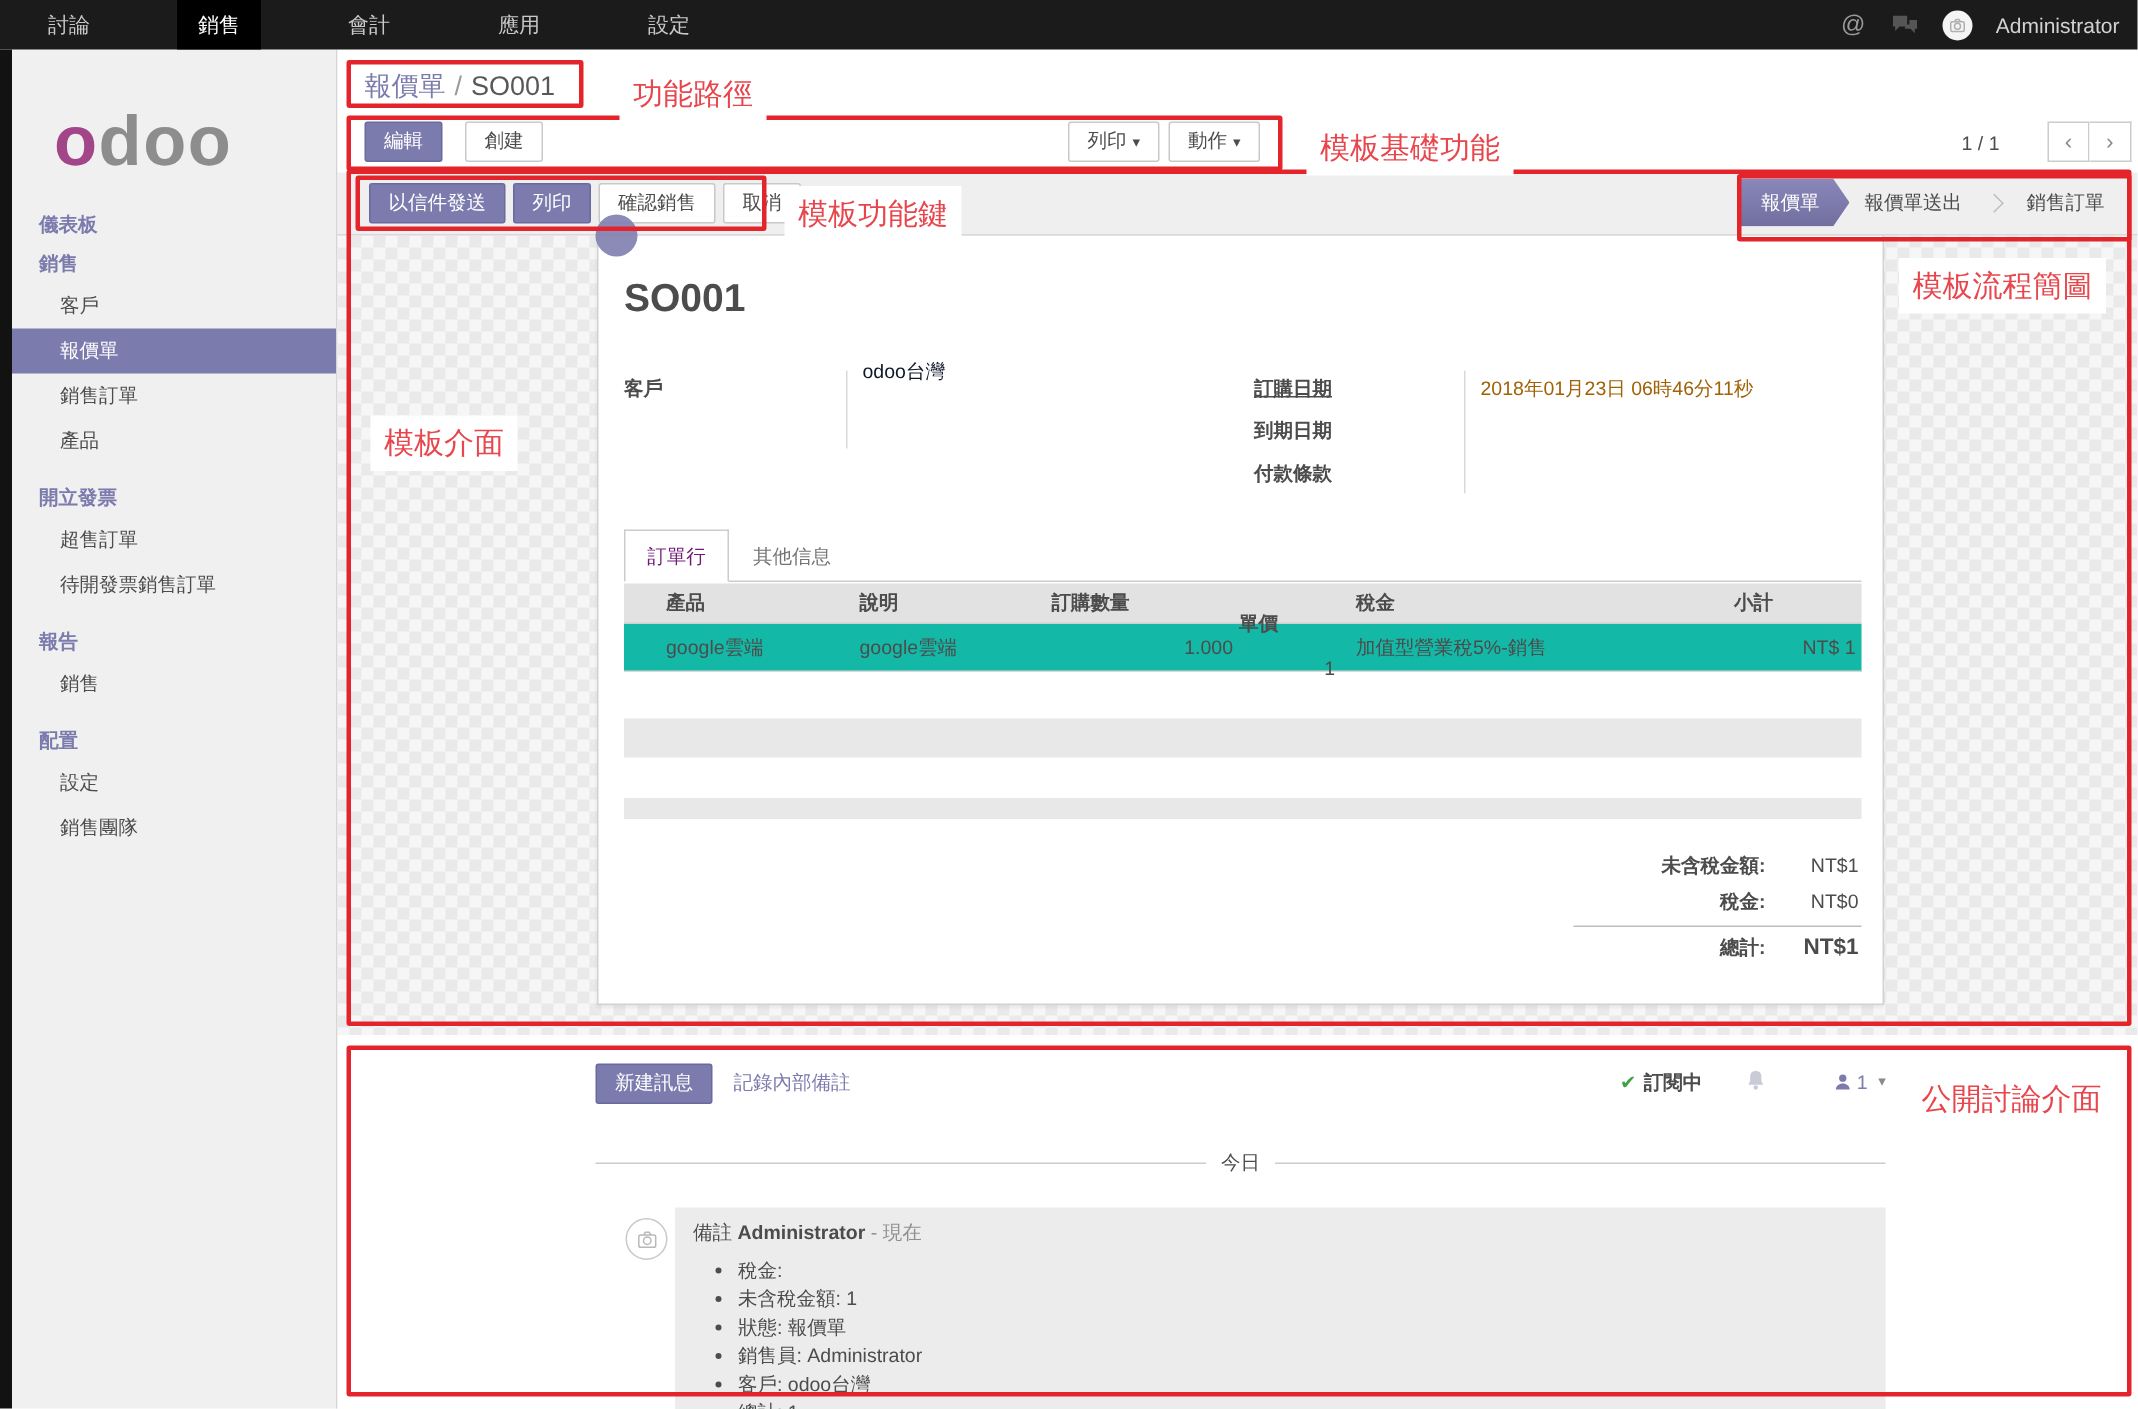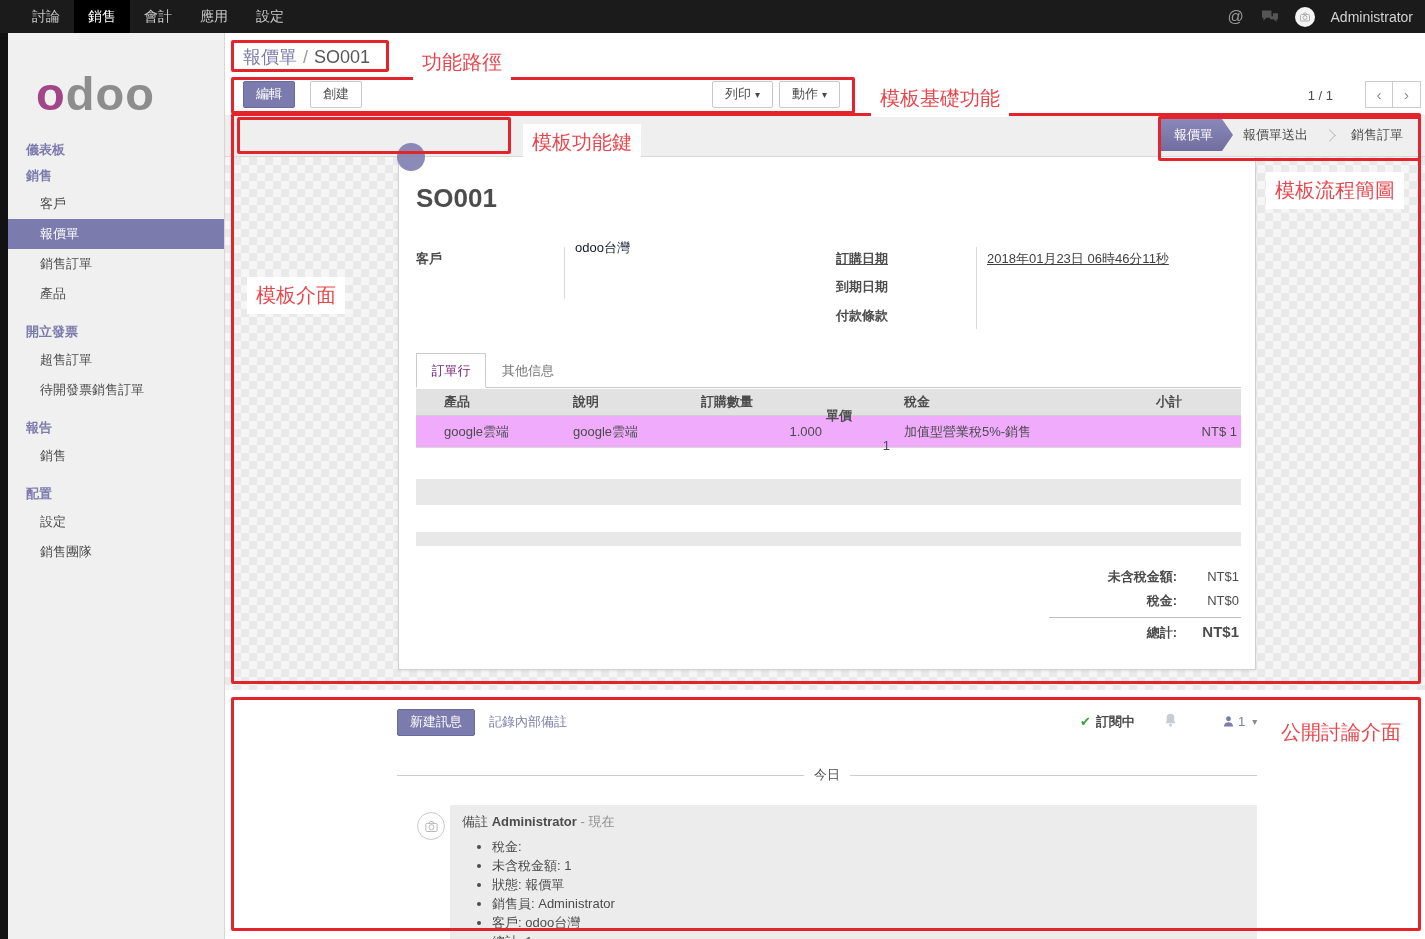--- a/index.html
+++ b/index.html
@@ -1,21 +1,21 @@
 <!DOCTYPE html>
 <html><head>
 <meta charset="utf-8">
 <style>
   * { margin:0; padding:0; box-sizing:border-box; }
   html,body { width:1425px; height:939px; overflow:hidden; background:#fff;
     font-family:"Liberation Sans","DejaVu Sans",sans-serif; font-size:13px; color:#4c4c4c; }
 
   
   #topbar { position:absolute; left:0; top:0; width:1425px; height:33px; background:#1b1b1b; z-index:30; }
-  .tmenu { display:flex; height:33px; align-items:flex-start; padding-left:18px; }
+  .tmenu { display:flex; height:33px; align-items:flex-start; padding-left:18px;gap:44px; }
   .tmenu-item { color:#c9c9c9; padding:0 14px; line-height:33px; font-size:14px; cursor:pointer; }
   .tmenu-item.active { background:#000; color:#fff; }
   .tb-right { position:absolute; right:12px; top:0; height:33px; display:flex; align-items:center; gap:16px; color:#9a9a9a; }
   .tb-ico { width:18px; height:18px; display:inline-flex; align-items:center; justify-content:center; }
   .tb-avatar { width:20px; height:20px; border-radius:50%; background:#f4f4f4; display:inline-flex; align-items:center; justify-content:center; color:#b0b0b0; }
   .tb-user { color:#d2d2d2; font-size:14px; }
 
   
   #leftstrip { position:absolute; left:0; top:33px; width:8px; bottom:0; background:#121212; }
   #sidebar { position:absolute; left:8px; top:33px; width:217px; bottom:0; background:#f0f0f0; border-right:1px solid #d5d5d5; }
@@ -66,32 +66,32 @@
     border:1px solid #d2d2d2; box-shadow:0 1px 3px rgba(0,0,0,.08); }
   #badge-circle { position:absolute; left:172px; top:-14px; width:28px; height:28px; border-radius:50%;
     background:rgba(128,125,175,.9); z-index:6; }
   #so-title { position:absolute; left:17px; top:26px; font-size:26px; font-weight:bold; color:#4c4c4c; }
   .fld-label { font-weight:bold; color:#4c4c4c; font-size:13px; }
   #cust-label { position:absolute; left:17px; top:93px; }
   #cust-sep { position:absolute; left:165px; top:90px; width:1px; height:52px; background:#d9d9d9; }
   #cust-value { position:absolute; left:176px; top:82px; color:#0f172a; cursor:pointer; }
   .rlabel { position:absolute; left:437px; width:132px; }
   #rsep { position:absolute; left:577px; top:90px; width:1px; height:82px; background:#d9d9d9; }
-  #date-value { position:absolute; left:588px; top:93px; color:#404040;text-decoration:underline; }
+  #date-value { position:absolute; left:588px; top:93px; color:#a16207; }
 
   #tabs { position:absolute; left:17px; top:196px; width:825px; height:35px; border-bottom:1px solid #ccc; }
   .tab-active { position:absolute; left:0; top:0; width:70px; height:35px; background:#fff;
     border:1px solid #ccc; border-bottom:1px solid #fff; display:flex; align-items:center; justify-content:center;
     color:#701a75; cursor:pointer; }
   .tab-plain { position:absolute; left:86px; top:9px; color:#737373; cursor:pointer; }
 
   #otable { position:absolute; left:17px; top:232px; width:825px; }
   .trow { display:flex; align-items:center; }
   .hrow { height:27px; background:#e2e2e2; border-bottom:1px solid #cfcfcf; font-weight:bold; }
-  .drow { height:32px; background:#f0abfc; border-bottom:1px solid #d8d8d8; }
+  .drow { height:32px; background:#14b8a6; border-bottom:1px solid #d8d8d8; }
   .c-handle { width:22px; }
   .c-prod { width:133px; padding-left:6px; }
   .c-desc { width:130px; padding-left:2px; }
   .c-qty { width:125px; }
   .c-price { width:68px;margin-top:28px; }
   .c-tax { width:262px; padding-left:10px; }
   .c-sub { width:85px; }
   .num { text-align:right; padding-right:4px; }
 
   .graybar1 { position:absolute; left:17px; top:322px; width:825px; height:26px; background:#e8e8e8; }
@@ -200,20 +200,26 @@
     <button class="btn primary">編輯</button>
     <button class="btn">創建</button>
   </div>
   <div id="toolbar-dd">
     <button class="btn"><span>列印</span><span class="caret">▾</span></button>
     <button class="btn"><span>動作</span><span class="caret">▾</span></button>
   </div>
 </div>
 
 <div id="statusbar">
+  <div id="statusbtns">
+    <button class="btn primary">以信件發送</button>
+    <button class="btn primary">列印</button>
+    <button class="btn">確認銷售</button>
+    <button class="btn">取消</button>
+  </div>
   <div id="pipeline">
     <div class="pl-step active">報價單</div>
     <div class="pl-step">報價單送出</div>
     <span class="pl-chev"></span>
     <div class="pl-step">銷售訂單</div>
   </div>
 </div>
 
 <div id="content">
   <div id="badge-circle"></div>

